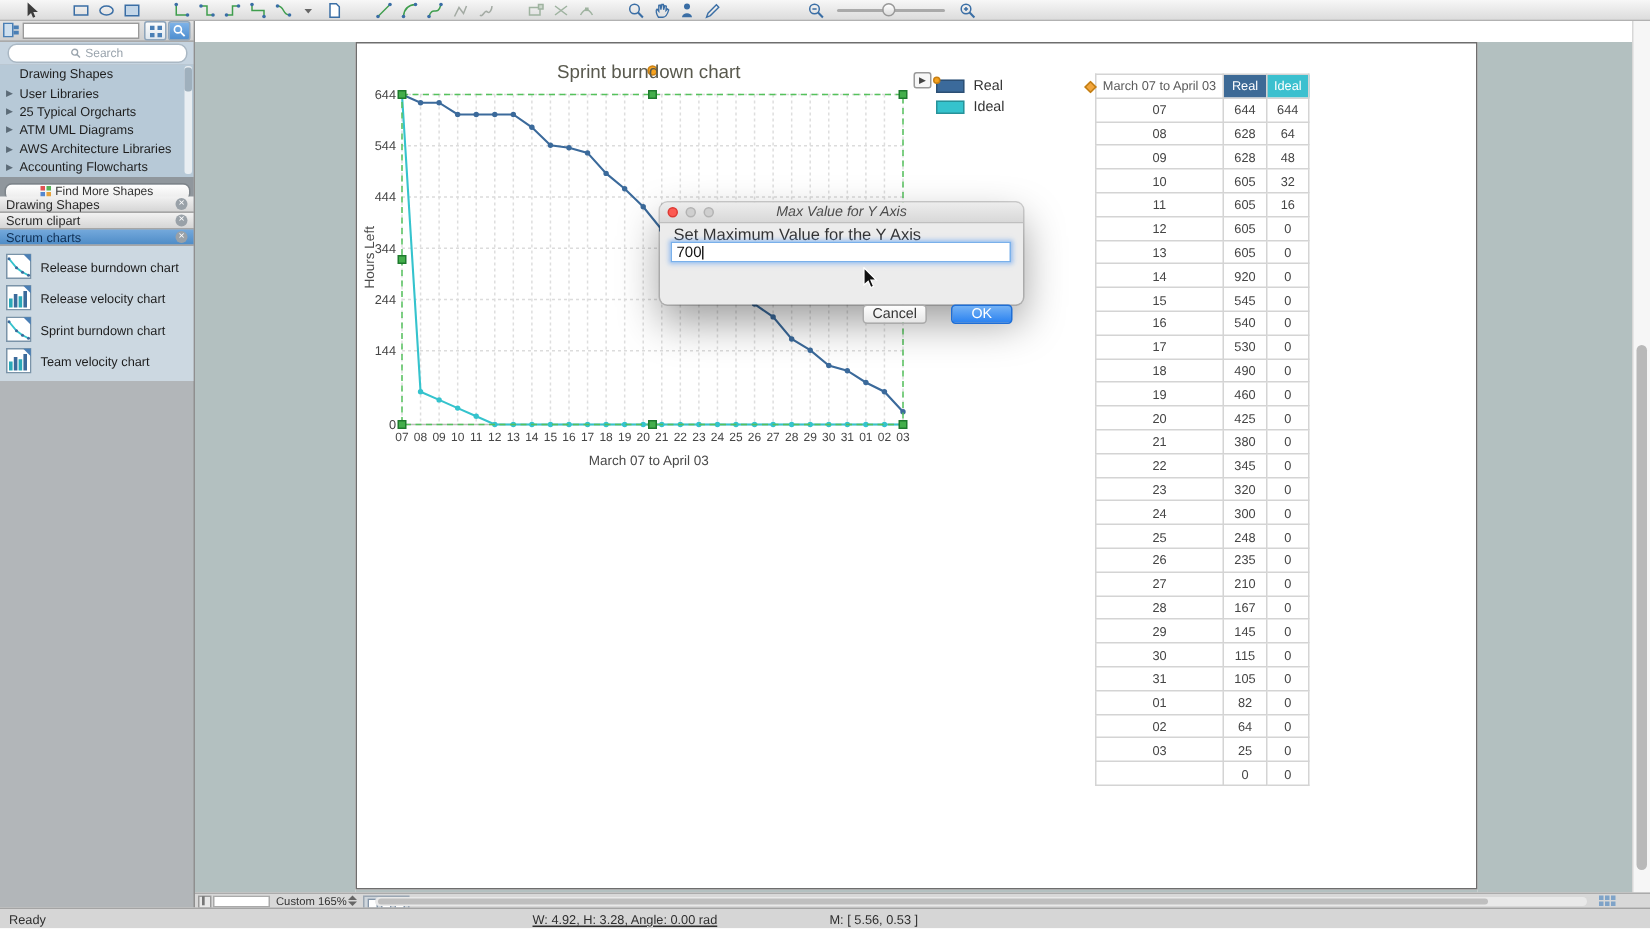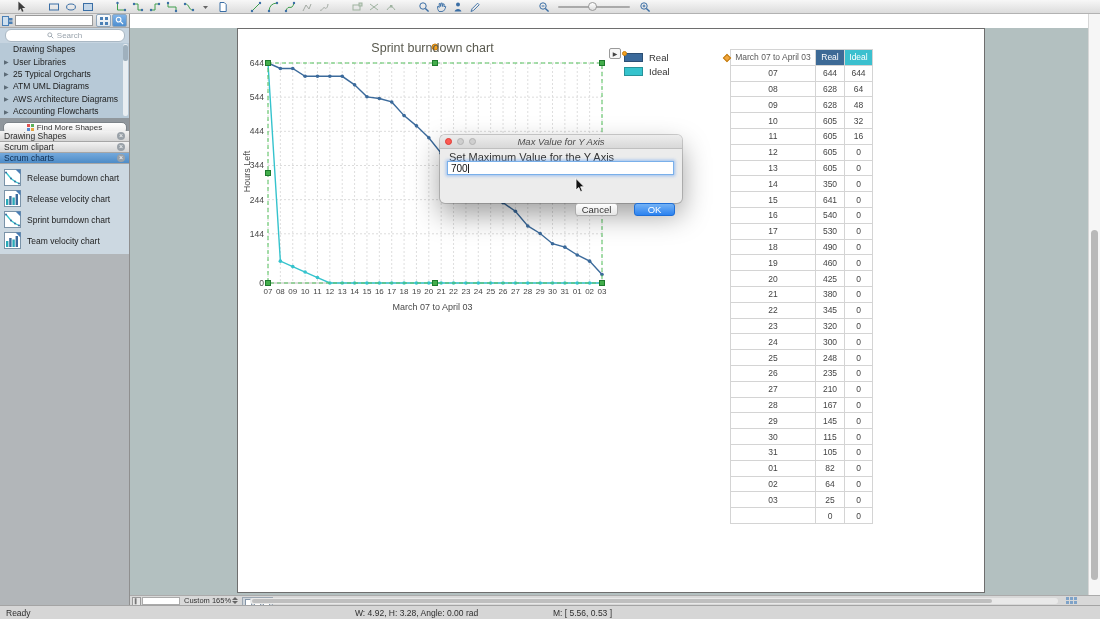--- a/index.html
+++ b/index.html
@@ -351,21 +351,21 @@
         <div class="tree-row">
           <span class="tri">▶</span>
           <span>25 Typical Orgcharts</span>
         </div>
         <div class="tree-row">
           <span class="tri">▶</span>
           <span>ATM UML Diagrams</span>
         </div>
         <div class="tree-row">
           <span class="tri">▶</span>
-          <span>AWS Architecture Diagrams</span>
+          <span>AWS Architecture Libraries</span>
         </div>
         <div class="tree-row">
           <span class="tri">▶</span>
           <span>Accounting Flowcharts</span>
         </div>
       </div>
     <div id="tree-scroll"></div>
     <div id="tree-thumb"></div>
     <div id="find-more" class="abs">
       <div id="find-more-btn">
@@ -654,26 +654,26 @@
           <td class="c1">605</td>
           <td class="c2">0</td>
         </tr>
         <tr>
           <td class="c0">13</td>
           <td class="c1">605</td>
           <td class="c2">0</td>
         </tr>
         <tr>
           <td class="c0">14</td>
-          <td class="c1">350</td>
+          <td class="c1">920</td>
           <td class="c2">0</td>
         </tr>
         <tr>
           <td class="c0">15</td>
-          <td class="c1">641</td>
+          <td class="c1">545</td>
           <td class="c2">0</td>
         </tr>
         <tr>
           <td class="c0">16</td>
           <td class="c1">540</td>
           <td class="c2">0</td>
         </tr>
         <tr>
           <td class="c0">17</td>
           <td class="c1">530</td>
@@ -815,16 +815,16 @@
         <i></i>
         <i></i>
         <i></i>
         <i></i>
         <i></i>
         <i></i>
       </div>
   </div>
   <div id="statusbar" class="abs">
     <span class="status-txt" style="left:6px;">Ready</span>
-    <span class="status-txt" style="left:355px;">W: 4.92,  H: 3.28,  Angle: 0.00 rad</span>
+    <span class="status-txt" style="left:355px;text-decoration:underline;">W: 4.92,  H: 3.28,  Angle: 0.00 rad</span>
     <span class="status-txt" style="left:553px;">M: [ 5.56, 0.53 ]</span>
   </div>
 </div>
 
 </body></html>

